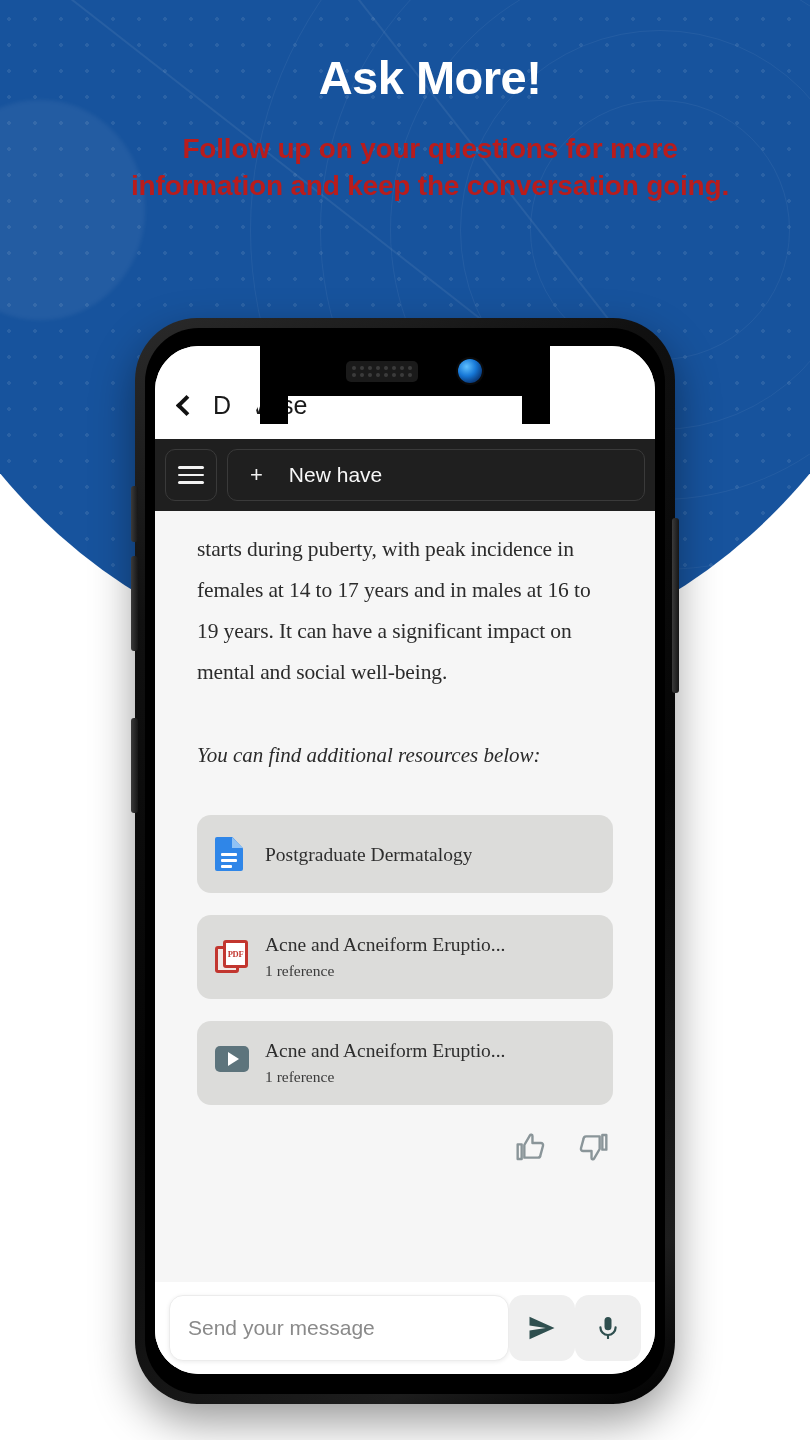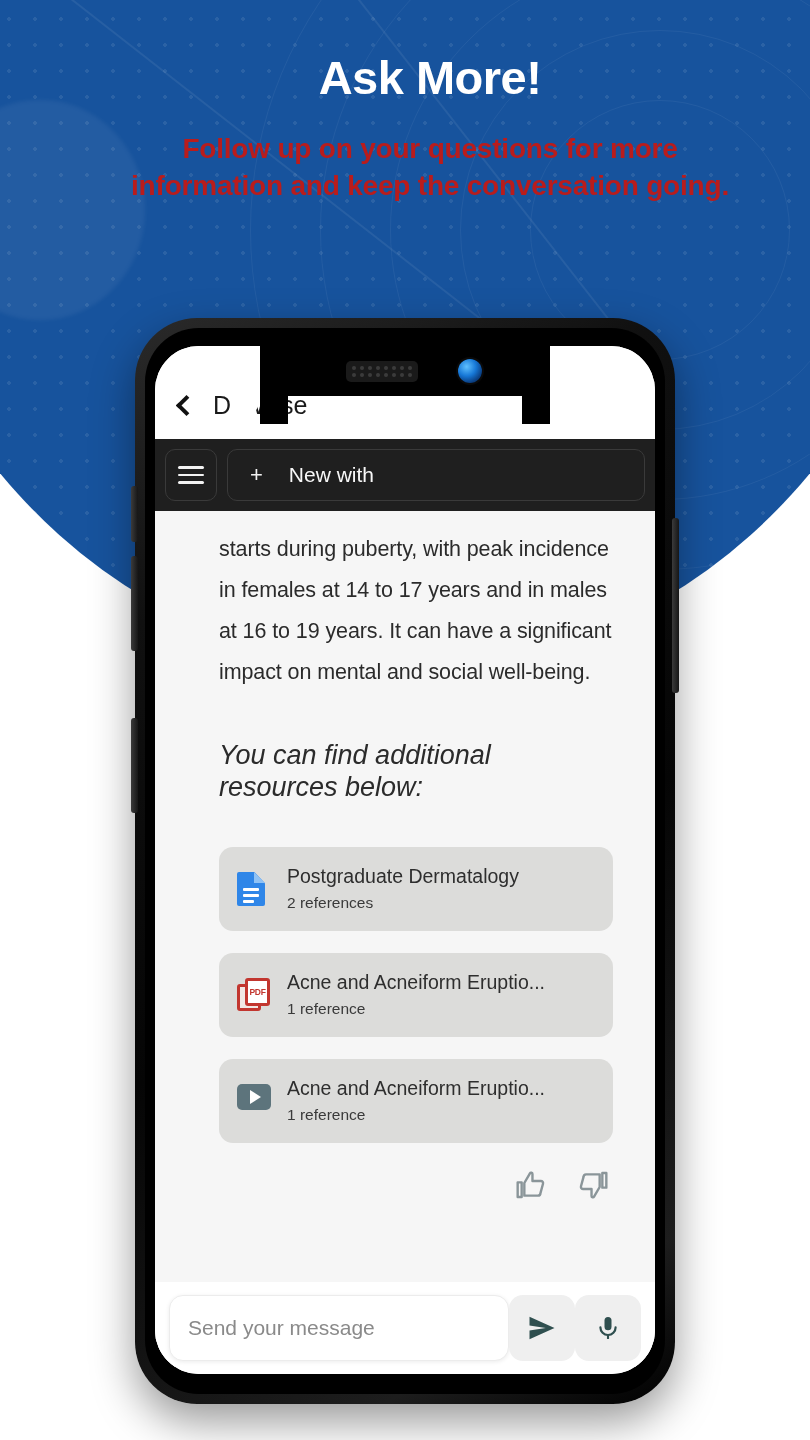--- a/index.html
+++ b/index.html
@@ -241,34 +241,35 @@
   }
   .plus { color: #f2f2f2; font-size: 22px; line-height: 1; }
   .newchat-label { color: #f7f7f7; font-size: 21px; }
 
   
   .chatbody {
     position: absolute;
     left: 0; top: 165px;
     width: 500px; height: 856px;
     background: #f6f6f6;
-    padding: 18px 42px 0 64px;
+    padding: 18px 42px 0 42px;
     overflow: hidden;
+    font-family: Liberation Serif, serif;
   }
   .msg-text p {
     color: #2b2b2b;
     font-size: 21.5px;
     line-height: 41px;
     letter-spacing: -0.1px;
   }
   .msg-resources {
     margin-top: 46px;
     font-style: italic;
     color: #2b2b2b;
-    font-size: 27px;
+    font-size: 21px;
     line-height: 32px;
   }
   .cards { margin-top: 44px; display: flex; flex-direction: column; gap: 22px; }
   .card {
     display: flex;
     align-items: center;
     gap: 16px;
     background: #dcdcda;
     border-radius: 14px;
     padding: 17px 18px;
@@ -459,21 +460,21 @@
       <div class="notch-curve-r"></div>
 
       <div class="newchatbar">
         <div class="ham-box">
           <i></i>
             <i></i>
             <i></i>
         </div>
         <div class="newchat-box">
           <span class="plus">+</span>
-          <span class="newchat-label">New with</span>
+          <span class="newchat-label">New have</span>
         </div>
       </div>
 
       <div class="chatbody">
         <div class="msg-text">
           <p>starts during puberty, with peak incidence in females at 14 to 17 years and in males at 16 to 19 years. It can have a significant impact on mental and social well-being.</p>
         </div>
         <div class="msg-resources">You can find additional resources below:</div>
 
         <div class="cards">
@@ -483,21 +484,20 @@
               <div class="icon-doc">
                 <div class="sheet"></div>
                 <div class="fold"></div>
                 <div class="ln l1"></div>
                   <div class="ln l2"></div>
                   <div class="ln l3"></div>
               </div>
             </div>
             <div class="card-text">
               <div class="card-title">Postgraduate Dermatalogy</div>
-              <div class="card-sub">2 references</div>
             </div>
           </div>
 
           <div class="card">
             <div class="card-icon">
               <div class="icon-pdf">
                 <div class="back"></div>
                 <div class="front">
                     <span>PDF</span>
                   </div>

